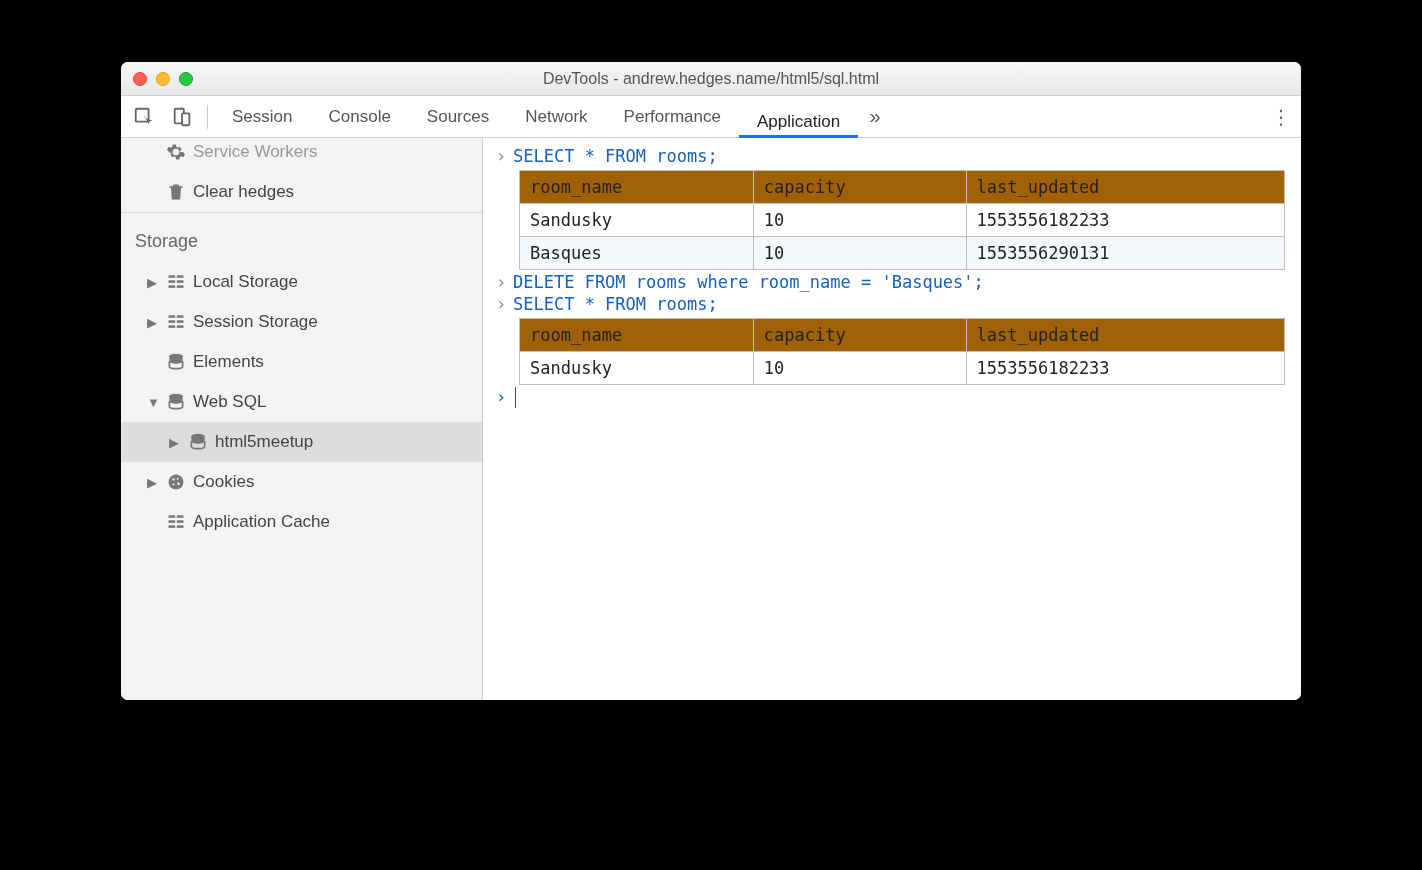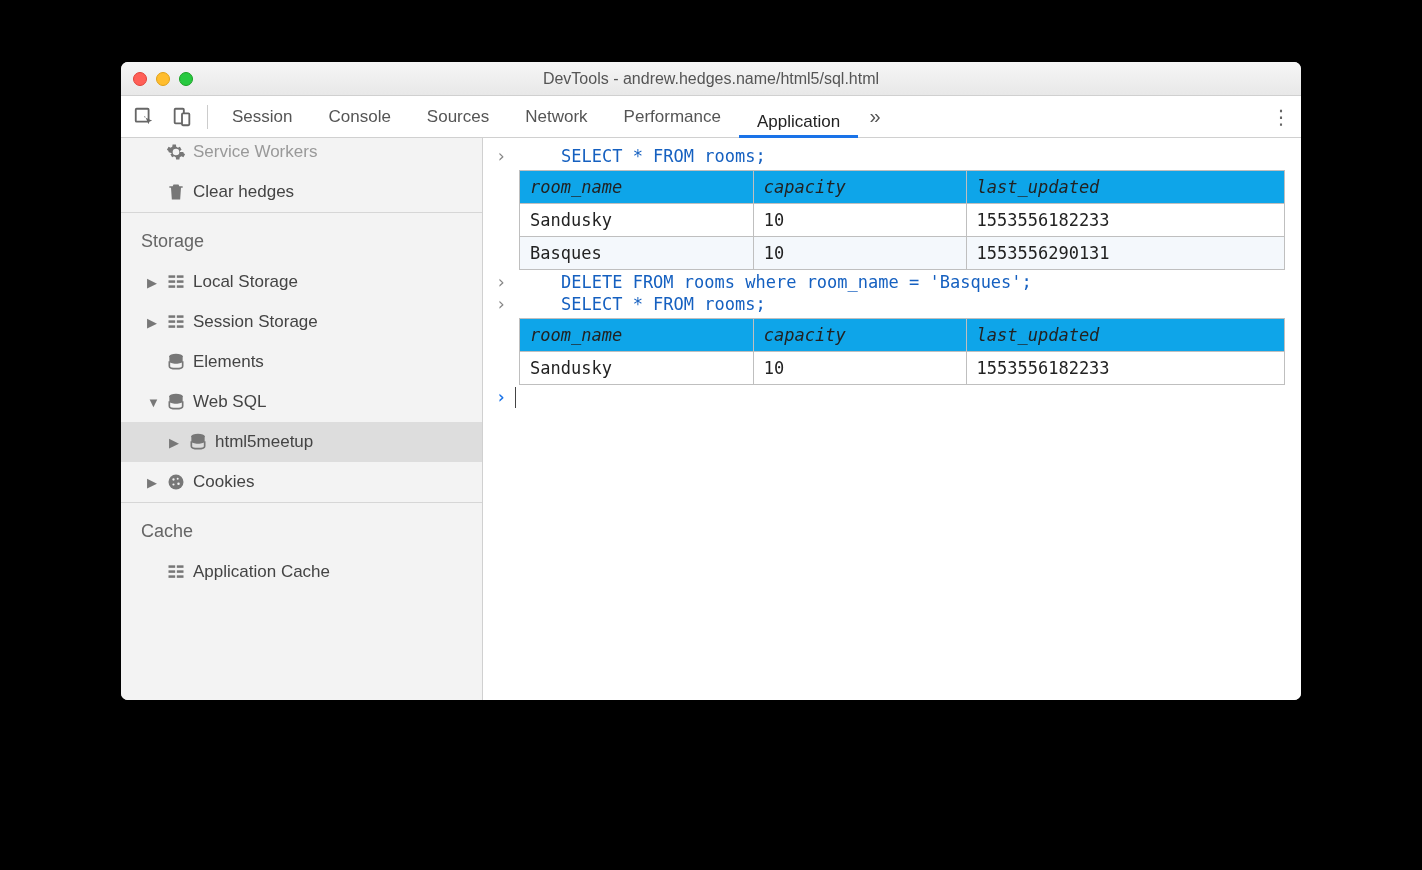--- a/index.html
+++ b/index.html
@@ -56,21 +56,21 @@
 .tabmenu { margin-left:auto; width:32px; display:flex; justify-content:center; align-items:center; color:#666; cursor:pointer; font-size:20px; }
 .body { flex:1; display:flex; min-height:0; }
 .sidebar {
   width: 362px;
   border-right: 1px solid #d0d0d0;
   background:#f3f3f3;
   overflow:hidden;
   font-size:17px; color:#444;
 }
 .side-sect-title {
-  padding: 18px 14px 10px 20px;
+  padding: 18px 14px 10px 14px;
   color:#666; font-size:18px;
   border-top:1px solid #d6d6d6;
 }
 .side-item {
   display:flex; align-items:center;
   height:40px; padding-left: 18px;
   cursor:pointer;
 }
 .side-item.selected { background:#ddd; }
 .side-item .arrow {
@@ -84,35 +84,35 @@
 .content {
   flex:1; overflow:auto;
   background:#fff;
   font-family: Menlo, Consolas, monospace;
   font-size:17px;
   padding: 6px 12px 6px 6px;
 }
 .c-line { display:flex; align-items:flex-start; margin-top:2px; }
 .c-prompt { width:24px; color:#888; text-align:center; user-select:none; }
 .c-prompt.blue { color:#1a73e8; font-weight:bold; }
-.c-sql { color:#1560c0; white-space:pre;margin-left:48px; }
+.c-sql { color:#1560c0; white-space:pre; }
 .c-table {
   margin: 4px 0 0 30px;
   border-collapse: collapse;
   width: calc(100% - 34px);
 }
 .c-table th, .c-table td {
   border:1px solid #bfbfbf;
   padding: 6px 10px;
   text-align:left;
   font-family: Menlo, Consolas, monospace;
   font-size:17px;
   color:#222;
 }
-.c-table th { background:#0ea5e9; font-weight:normal;font-style:italic; }
+.c-table th { background:#a16207; font-weight:normal; }
 .c-table tr.alt td { background:#f4f8fc; }
 .cursor {
   border-left:1px solid #444; height:21px; margin-left:2px;
 }
 .icon svg { width:20px; height:20px; }
 </style>
 </head>
 <body>
 
 <div class="window">
@@ -243,21 +243,20 @@
                 <circle cx="12" cy="12" r="9"></circle>
                 <circle cx="9" cy="9" r="1.4" fill="#f3f3f3"></circle>
                 <circle cx="14" cy="8" r="1.2" fill="#f3f3f3"></circle>
                 <circle cx="15" cy="14" r="1.5" fill="#f3f3f3"></circle>
                 <circle cx="9" cy="15" r="1.3" fill="#f3f3f3"></circle>
               </svg>
             </span>
             <span class="label">Cookies</span>
           </div>
         </div>
-      <div class="side-sect-title">Cache</div>
       <div id="side-cache">
           <div class="side-item indent1">
             <span class="arrow"></span>
             <span class="icon">
               <svg viewBox="0 0 24 24" fill="currentColor">
                 <rect x="3" y="4" width="8" height="3"></rect>
                 <rect x="13" y="4" width="8" height="3"></rect>
                 <rect x="3" y="10" width="8" height="3"></rect>
                 <rect x="13" y="10" width="8" height="3"></rect>
                 <rect x="3" y="16" width="8" height="3"></rect>

